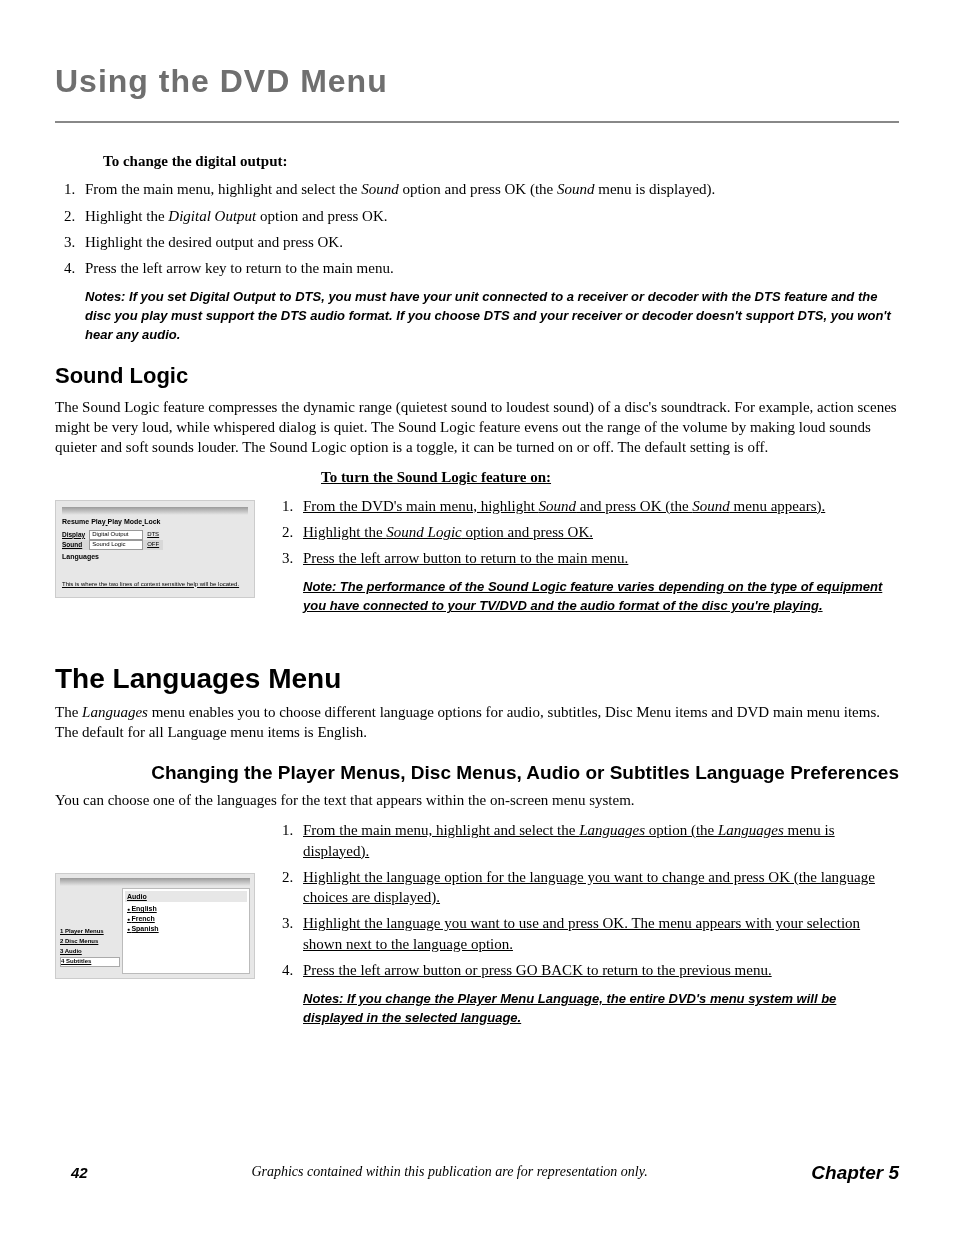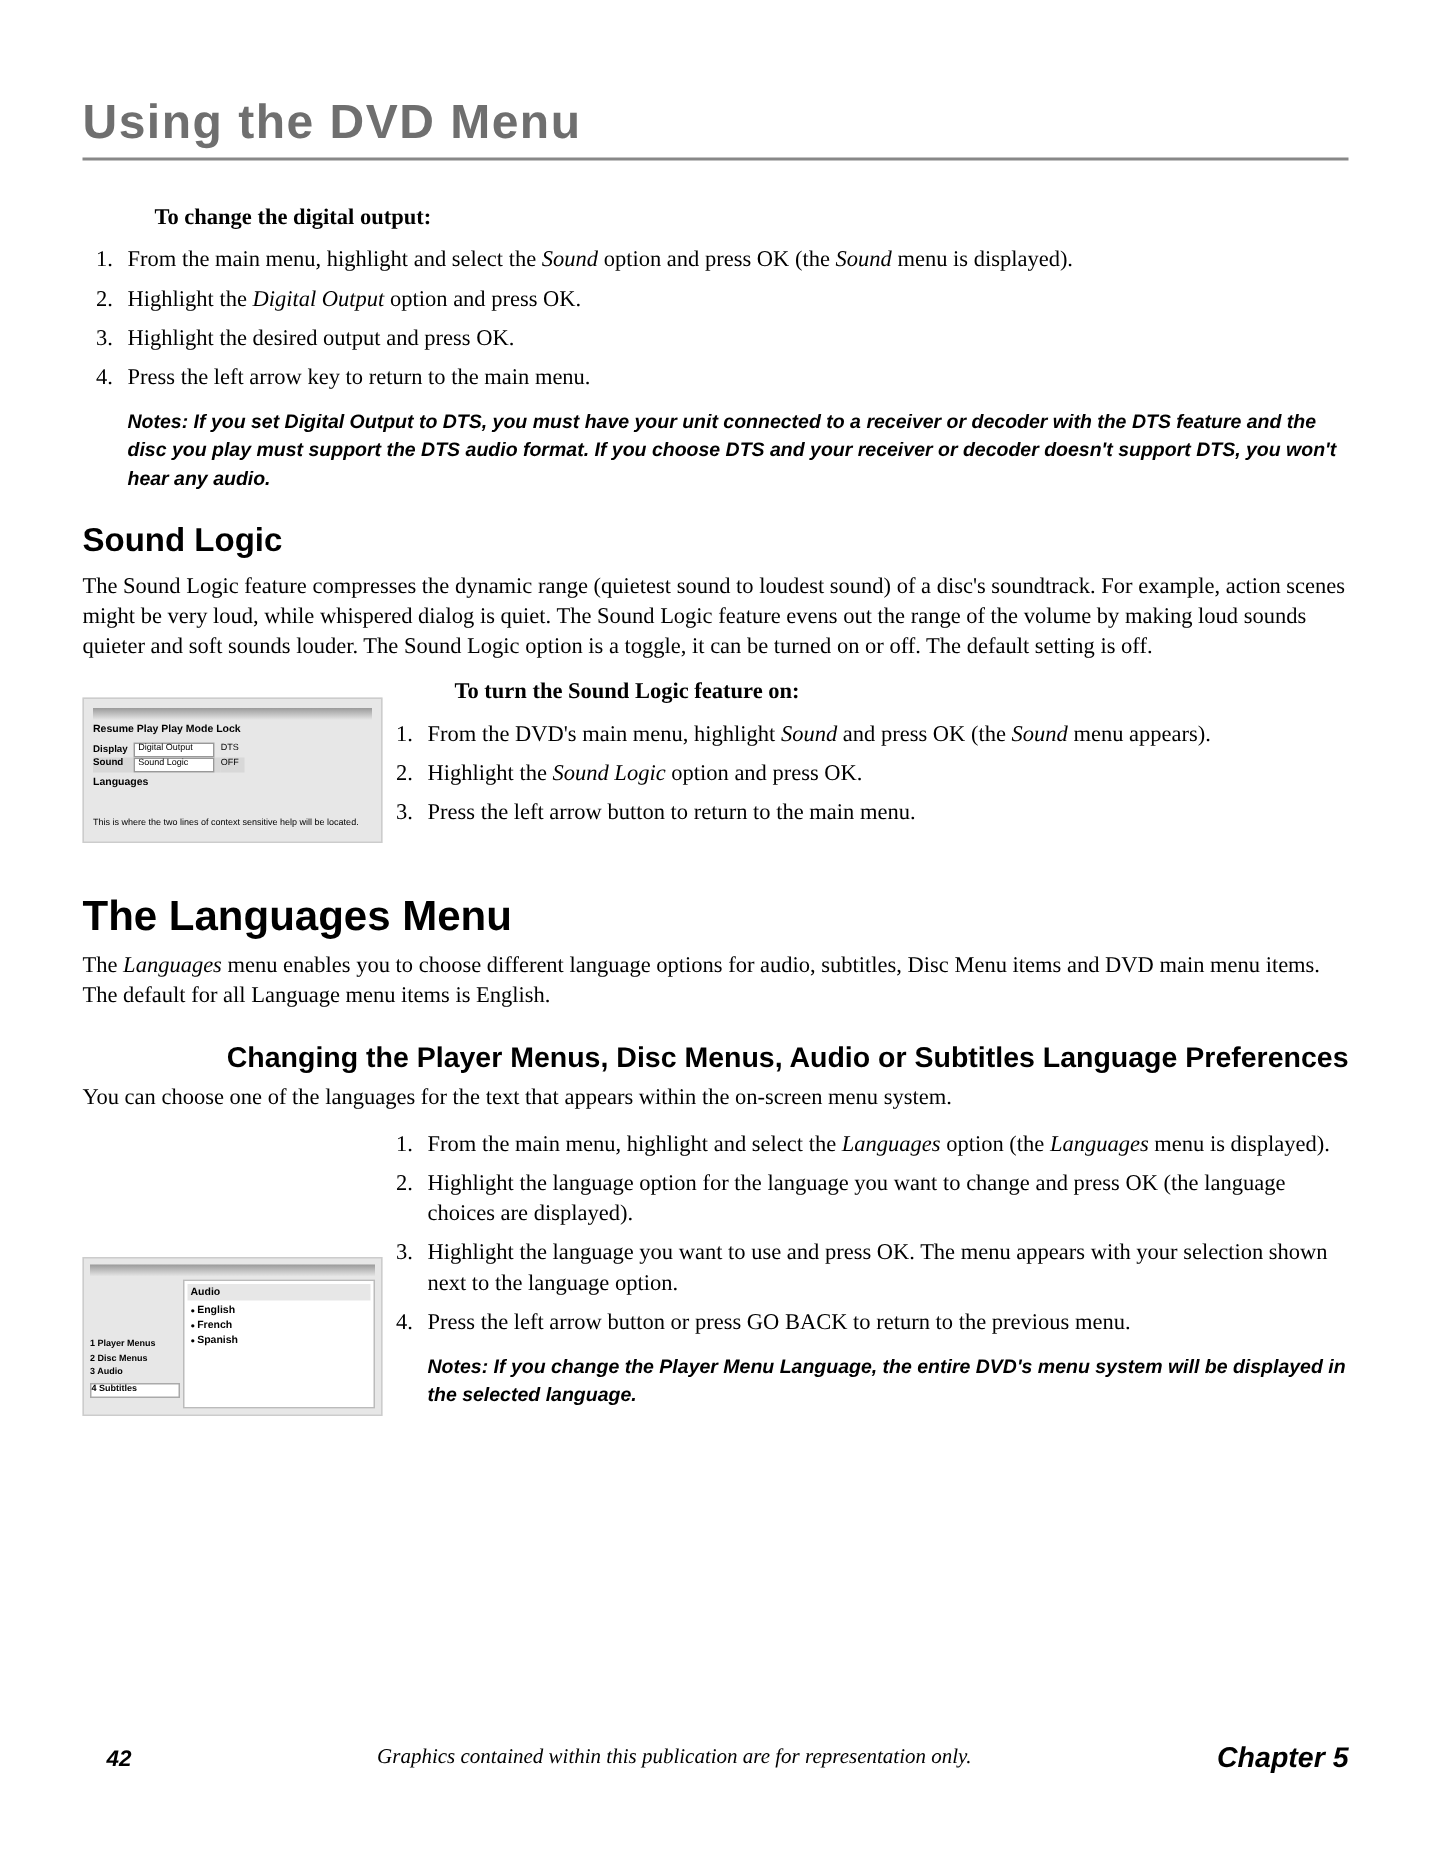--- a/index.html
+++ b/index.html
@@ -13,21 +13,21 @@
     font-size: 15px;
     line-height: 1.35;
   }
   .chapter-title {
     font-family: Impact, "Arial Black", "Franklin Gothic Heavy", sans-serif;
     font-size: 32px;
     font-stretch: condensed;
     letter-spacing: 1px;
     color: #6f6f6f;
     border-bottom: 2px solid #888;
-    padding-bottom: 2px;
+    padding-bottom: 18px;
     margin-bottom: 28px;
     font-weight: bold;
   }
   .section-subhead {
     font-weight: bold;
     margin-bottom: 8px;
     margin-left: 48px;
   }
   ol.steps {
     margin: 0 0 10px 0;
@@ -60,22 +60,24 @@
   h2.subsection {
     font-family: "Trebuchet MS", "Lucida Sans", Verdana, sans-serif;
     font-weight: bold;
     font-size: 19px;
     margin: 18px 0 4px 0;
     text-align: right;
   }
   p { margin: 4px 0 10px 0; }
   .two-col {
     display: flex;
-    align-items: flex-end;
+    gap: 18px;
+    align-items: center;
     margin-top: 8px;
+    text-decoration: underline;
   }
   .screenshot {
     flex: 0 0 200px;
     background: #e7e7e7;
     border: 1px solid #ccc;
     font-family: Arial, sans-serif;
     font-size: 7px;
     color: #000;
     padding: 6px 6px 8px 6px;
     line-height: 1.3;
@@ -190,20 +192,21 @@
     <div class="row lbl" style="margin-top:2px;">Languages</div>
     <div class="helptext">This is where the two lines of context sensitive help will be located.</div>
   </div>
   <div class="rightcol-content">
     <div class="section-subhead">To turn the Sound Logic feature on:</div>
     <ol class="steps">
       <li><span>From the DVD's main menu, highlight </span><span class="em">Sound</span><span> and press OK (the </span><span class="em">Sound</span><span> menu appears).</span></li>
       <li><span>Highlight the </span><span class="em">Sound Logic</span><span> option and press OK.</span></li>
       <li>Press the left arrow button to return to the main menu.</li>
     </ol>
+    <div class="note">Note: The performance of the Sound Logic feature varies depending on the type of equipment you have connected to your TV/DVD and the audio format of the disc you're playing.</div>
   </div>
 </div>
 
 <h1 class="bigsection">The Languages Menu</h1>
 <p><span>The </span><span class="em">Languages</span><span> menu enables you to choose different language options for audio, subtitles, Disc Menu items and DVD main menu items. The default for all Language menu items is English.</span></p>
 
 <h2 class="subsection">Changing the Player Menus, Disc Menus, Audio or Subtitles Language Preferences</h2>
 <p>You can choose one of the languages for the text that appears within the on-screen menu system.</p>
 
 <div class="two-col">

